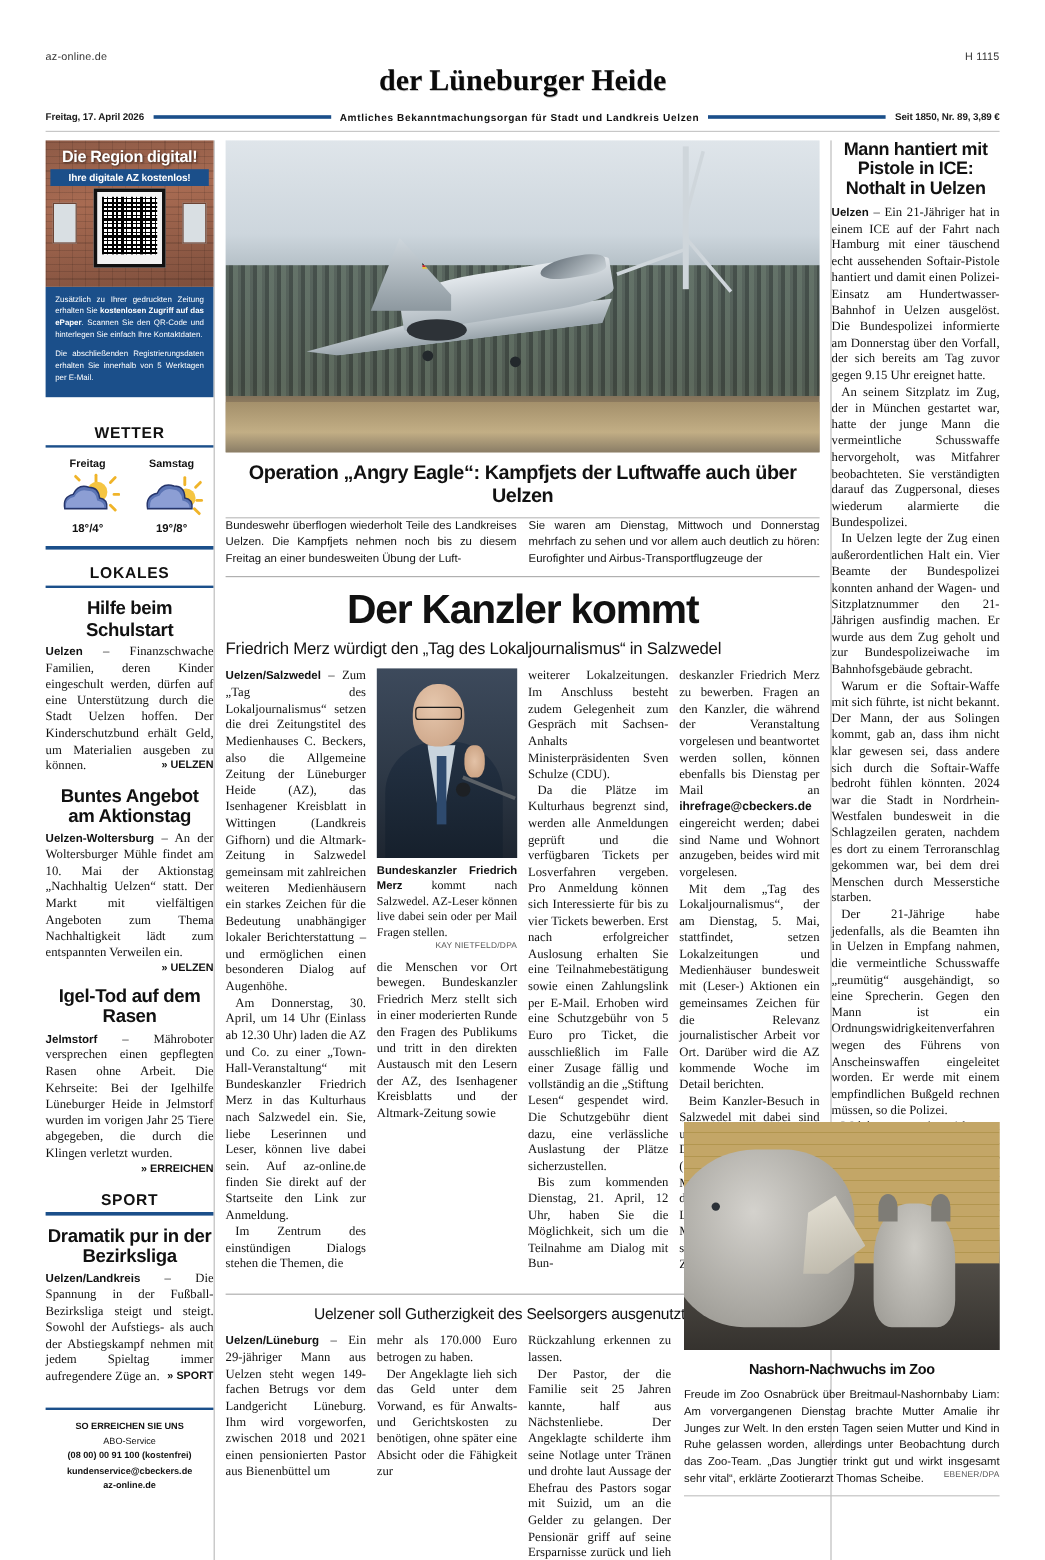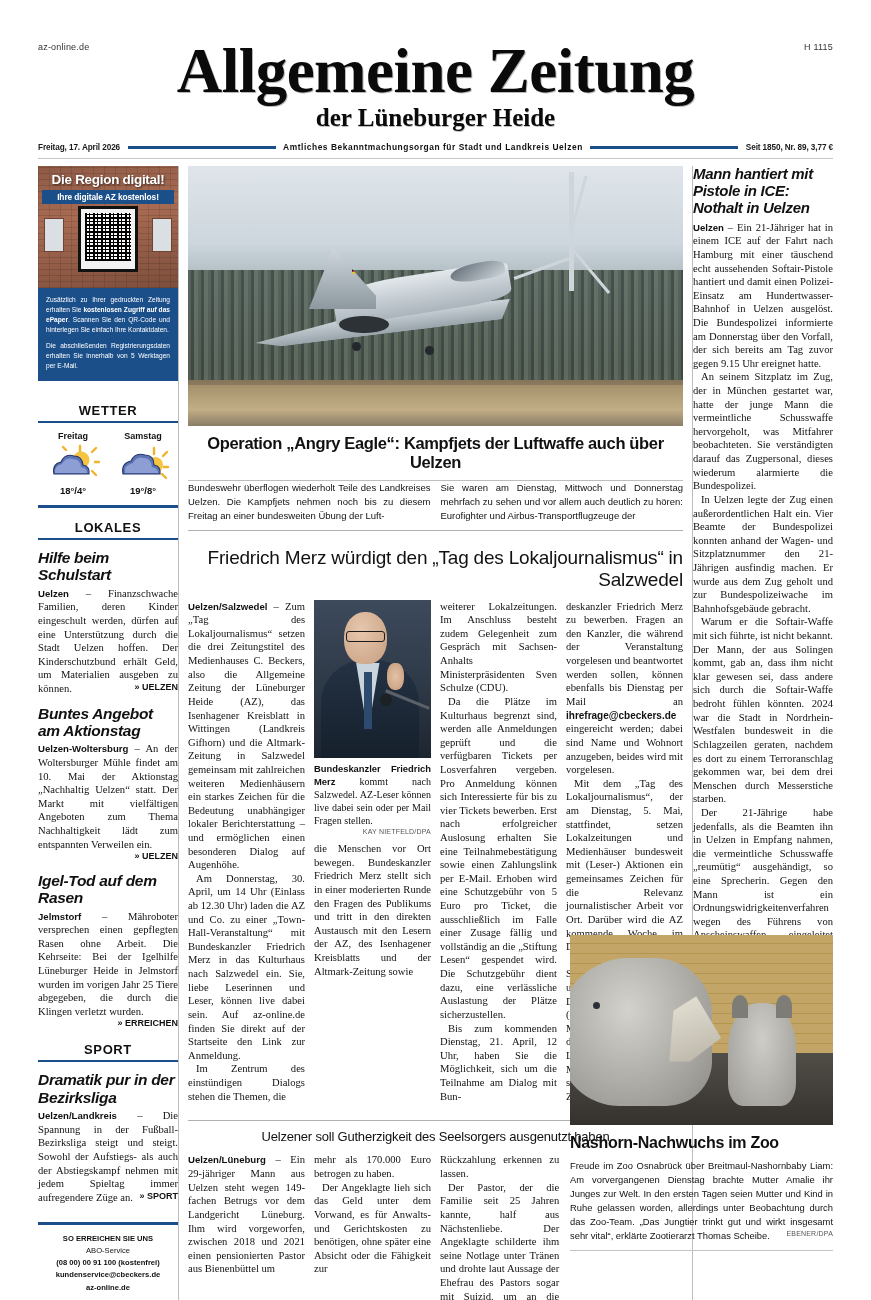--- a/index.html
+++ b/index.html
@@ -75,21 +75,21 @@
   .wx-cell { flex: 1; text-align: center; }
   .wx-day { font-family: "Liberation Sans", sans-serif; font-weight: 700; font-size: 9px; }
   .wx-icon { height: 44px; display: flex; align-items: center; justify-content: center; }
   .wx-temp { font-family: "Liberation Sans", sans-serif; font-weight: 700; font-size: 9.5px; }
   .wx-botrule { height: 2.5px; background: #1b4f8a; margin-top: 9px; }
 
   
   .side-sec { margin-top: 12px; }
   .teaser { margin-top: 9px; }
   .teaser h3 { font-family: "Liberation Sans", sans-serif; font-weight: 700;
-    font-size: 15.5px; line-height: 1.12; margin-bottom: 3px; letter-spacing: -.3px; font-style: italic; }
+    font-size: 15.5px; line-height: 1.12; text-align: center; margin-bottom: 3px; letter-spacing: -.3px; }
   .teaser p { font-size: 10.6px; line-height: 1.285; text-align: justify; hyphens: auto; }
   .teaser p .loc { font-family: "Liberation Sans", sans-serif; font-weight: 700; font-size: 9.6px; }
   .more { font-family: "Liberation Sans", sans-serif; font-weight: 700; font-size: 9px; float: right; }
   .more::before { content: "» "; }
 
   .contact { margin-top: 18px; }
   .contact .r { height: 2.5px; background: #1b4f8a; }
   .contact .body { text-align: center; font-family: "Liberation Sans", sans-serif;
     font-size: 7.6px; line-height: 1.6; padding: 8px 0 8px; font-weight: 700; color: #111; }
   .contact .body .sm { font-weight: 400; }
@@ -137,21 +137,21 @@
     letter-spacing: .2px; }
   .lead-foot { display:flex; justify-content: space-between; align-items: baseline; margin-top: 2px; }
   .lead-foot .more { float: none; }
 
   
   .hr-thick { height: 1px; background: #b0b0b0; }
   .kanzler { padding-top: 10px; }
   .kanzler h1 { font-family: "Liberation Sans", sans-serif; font-weight: 700;
     text-align: center; font-size: 34px; line-height: 1.05; letter-spacing: -1px; }
   .kanzler h2 { font-family: "Liberation Sans", sans-serif; font-weight: 400;
-    text-align: right; font-size: 19px; margin-top: 6px; letter-spacing: -.2px; }
+    text-align: left; font-size: 14px; margin-top: 6px; letter-spacing: -.2px; }
   .body4 { display: flex; gap: 9px; margin-top: 9px; }
   .body4 .c { flex: 1; font-size: 10.6px; line-height: 1.285; text-align: justify; hyphens: auto; }
   .body4 .c .loc { font-family: "Liberation Sans", sans-serif; font-weight: 700; font-size: 9.6px; }
   .body4 .c b.em { font-family: "Liberation Sans", sans-serif; font-weight: 700; font-size: 10px; }
   .byline { font-family: "Liberation Sans", sans-serif; font-weight: 700; font-size: 8.6px;
     float: right; letter-spacing: .2px; }
   .merz-photo { width: 100%; height: 158px; position: relative; overflow: hidden;
     background: linear-gradient(180deg,#3d4a5c 0%,#2e3947 55%,#1d2530 100%); margin-bottom: 4px; }
   .merz-photo .head { position:absolute; left:26%; top:8%; width:36%; height:33%;
     background: radial-gradient(ellipse at 40% 35%, #e6c7ad, #c79e80); border-radius: 48% 48% 44% 44%; }
@@ -195,47 +195,46 @@
     clip-path: polygon(0% 100%, 8% 22%, 52% 0%, 100% 64%, 40% 100%); }
   .big-rhino .eye { position:absolute; left:22%; top:30%; width:7px; height:7px;
     background:#2b3138; border-radius:50%; }
   .baby-rhino { position:absolute; left:60%; top:36%; width:26%; height:54%;
     background: radial-gradient(ellipse at 50% 35%, #cfcdc7, #9b9993);
     border-radius: 44% 44% 22% 22%; }
   .baby-rhino .earL, .baby-rhino .earR { position:absolute; top:-8%; width:24%; height:22%;
     background:#7e7c76; border-radius:50% 50% 0 0; }
   .baby-rhino .earL { left:6%; } .baby-rhino .earR { right:6%; }
   .rhino-head { font-family: "Liberation Sans", sans-serif; font-weight: 700;
-    font-size: 16px; text-align: left; padding: 9px 0 7px; letter-spacing: -.3px; }
+    font-size: 12px; text-align: center; padding: 9px 0 7px; letter-spacing: -.3px; }
   .rhino-body { font-family: "Liberation Sans", sans-serif; font-size: 9.4px;
     line-height: 1.48; text-align: justify; hyphens: auto; }
 
   .hr-light { height: 1px; background: #c4c4c4; }
   .clr { clear: both; }
 </style>
 </head>
 <body>
 
 <div class="page">
 
   <div class="masthead">
     <div class="mh-toprow">
       <span>az-online.de</span>
       <span>H 1115</span>
     </div>
-    <div class="mh-title">Allgemeine Zeitung</div>
     <div class="mh-sub">der Lüneburger Heide</div>
     <div class="mh-botrow">
       <span class="mh-date">Freitag, 17. April 2026</span>
       <span class="mh-rule">
         <span class="bar"></span>
         <span class="txt">Amtliches Bekanntmachungsorgan für Stadt und Landkreis Uelzen</span>
         <span class="bar"></span>
       </span>
-      <span class="mh-issue">Seit 1850, Nr. 89, 3,77 €</span>
+      <span class="mh-issue">Seit 1850, Nr. 89, 3,89 €</span>
     </div>
     <div class="mh-hairline"></div>
   </div>
 
   <div class="grid">
 
     <div class="col-left">
 
       <div class="promo">
         <div class="promo-img">
@@ -374,20 +373,21 @@
       </div>
       <div class="photo-head">Operation „Angry Eagle“: Kampfjets der Luftwaffe auch über Uelzen</div>
       <div class="cap-rule"></div>
       <div class="lead-cols">
         <div>Bundeswehr überflogen wiederholt Teile des Landkreises Uelzen. Die Kampfjets nehmen noch bis zu diesem Freitag an einer bundesweiten Übung der Luft-</div>
         <div>Sie waren am Dienstag, Mittwoch und Donnerstag mehrfach zu sehen und vor allem auch deutlich zu hören: Eurofighter und Airbus-Transportflugzeuge der</div>
       </div>
       <div class="hr-thick"></div>
 
       <div class="kanzler">
+        <h1>Der Kanzler kommt</h1>
         <h2>Friedrich Merz würdigt den „Tag des Lokaljournalismus“ in Salzwedel</h2>
         <div class="body4">
 
           <div class="c">
             <p><span class="loc">Uelzen/Salzwedel</span><span> – Zum „Tag des Lokaljournalismus“ setzen die drei Zeitungstitel des Medienhauses C. Beckers, also die Allgemeine Zeitung der Lüneburger Heide (AZ), das Isenhagener Kreisblatt in Wittingen (Landkreis Gifhorn) und die Altmark-Zeitung in Salzwedel gemeinsam mit zahlreichen weiteren Medienhäusern ein starkes Zeichen für die Bedeutung unabhängiger lokaler Berichterstattung – und ermöglichen einen besonderen Dialog auf Augenhöhe.</span></p>
             <p style="text-indent:8px;">Am Donnerstag, 30. April, um 14 Uhr (Einlass ab 12.30 Uhr) laden die AZ und Co. zu einer „Town-Hall-Veranstaltung“ mit Bundeskanzler Friedrich Merz in das Kulturhaus nach Salzwedel ein. Sie, liebe Leserinnen und Leser, können live dabei sein. Auf az-online.de finden Sie direkt auf der Startseite den Link zur Anmeldung.</p>
             <p style="text-indent:8px;">Im Zentrum des einstündigen Dialogs stehen die Themen, die</p>
           </div>
 
           <div class="c">

